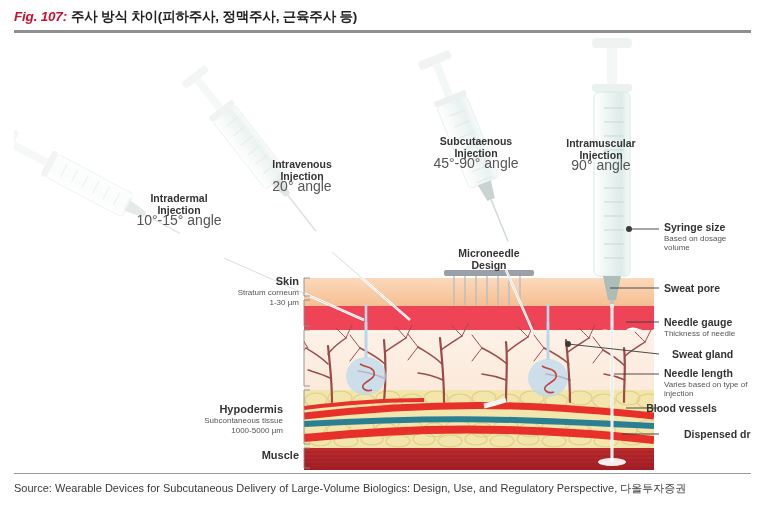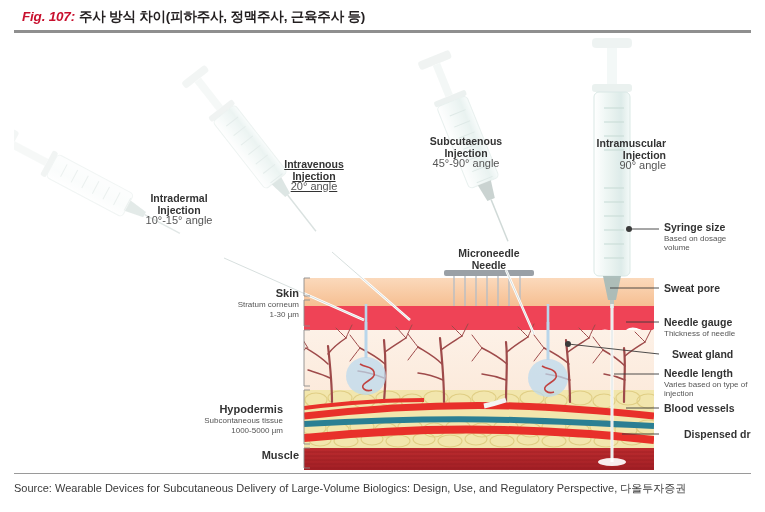--- a/index.html
+++ b/index.html
@@ -9,21 +9,21 @@
     font-family:"Liberation Sans","DejaVu Sans",sans-serif;
     overflow:hidden;
     position:relative;
   }
   .page{position:relative;width:765px;height:512px;}
 
   
   .fig-title{
     position:absolute;left:14px;top:8px;
     font-size:13.5px;font-weight:bold;color:#231f20;
-    white-space:nowrap;letter-spacing:-0.2px;margin-left:8px;
+    white-space:nowrap;letter-spacing:-0.2px;
   }
   .fig-no{font-style:italic;color:#c8102e;margin-right:4px;}
   .rule-top{
     position:absolute;left:14px;top:30px;width:737px;height:3px;
     background:#8f8f8f;
   }
   .rule-bottom{
     position:absolute;left:14px;top:473px;width:737px;height:1px;
     background:#9a9a9a;
   }
@@ -35,21 +35,21 @@
   
   .canvas{
     position:absolute;left:14px;top:34px;width:737px;height:436px;
     background:#ffffff;overflow:hidden;
   }
   .canvas svg{position:absolute;left:0;top:0;}
 
   
   .lbl{position:absolute;color:#333333;}
   .lbl .t1{font-weight:bold;font-size:10.5px;line-height:12px;color:#333;}
-  .lbl .t2{font-size:11px;line-height:9.5px;color:#555;}
+  .lbl .t2{font-size:14px;line-height:9.5px;color:#555;}
 
   .ctr{text-align:center;}
 
   
   .rlbl{position:absolute;text-align:left;}
   .rlbl .rt1{font-weight:bold;font-size:10.5px;line-height:12.5px;color:#333;}
   .rlbl .rt2{font-size:8px;line-height:9.5px;color:#555;}
 
   
   .slbl{position:absolute;text-align:right;}
@@ -383,44 +383,44 @@
         <path d="M296,414 L290,414 L290,434 L296,434"></path>
       </g>
     </svg>
 
     <div class="lbl ctr" style="left:110px;top:158px;width:110px;">
       <div class="t1">Intradermal</div>
       <div class="t1">Injection</div>
       <div class="t2">10°-15° angle</div>
     </div>
 
-    <div class="lbl ctr" style="left:240px;top:124px;width:120px;text-decoration:underline;">
+    <div class="lbl ctr" style="left:228px;top:124px;width:120px;">
       <div class="t1">Intravenous</div>
       <div class="t1">Injection</div>
       <div class="t2">20° angle</div>
     </div>
 
-    <div class="lbl ctr" style="left:386px;top:101px;width:132px;">
+    <div class="lbl ctr" style="left:396px;top:101px;width:132px;">
       <div class="t1">Subcutaenous</div>
       <div class="t1">Injection</div>
       <div class="t2">45°-90° angle</div>
     </div>
 
-    <div class="lbl ctr" style="left:522px;top:103px;width:130px;text-align:right;">
+    <div class="lbl ctr" style="left:522px;top:103px;width:130px;">
       <div class="t1">Intramuscular</div>
       <div class="t1">Injection</div>
       <div class="t2">90° angle</div>
     </div>
 
     <div class="lbl ctr" style="left:415px;top:213px;width:120px;">
       <div class="t1">Microneedle</div>
-      <div class="t1">Needle</div>
-    </div>
-
-    <div class="slbl" style="left:130px;top:253px;width:155px;">
+      <div class="t1">Design</div>
+    </div>
+
+    <div class="slbl" style="left:130px;top:241px;width:155px;">
       <div class="st1">Skin</div>
       <div class="st2">Stratum corneum</div>
       <div class="st2">1-30 µm</div>
     </div>
 
 
 
     <div class="slbl" style="left:100px;top:369px;width:169px;">
       <div class="st1">Hypodermis</div>
       <div class="st2">Subcontaneous tissue</div>
@@ -447,21 +447,21 @@
 
     <div class="rlbl" style="left:658px;top:314px;width:95px;">
       <div class="rt1">Sweat gland</div>
     </div>
 
     <div class="rlbl" style="left:650px;top:333px;width:92px;">
       <div class="rt1">Needle length</div>
       <div class="rt2">Varies based on type of injection</div>
     </div>
 
-    <div class="rlbl" style="left:650px;top:368px;width:95px;">
+    <div class="rlbl" style="left:620px;top:368px;width:95px;text-align:center;">
       <div class="rt1">Blood vessels</div>
     </div>
 
     <div class="rlbl" style="left:650px;top:394px;width:100px;padding-left:20px;">
       <div class="rt1">Dispensed drug</div>
     </div>
 
   </div>
 
   <div class="rule-bottom"></div>

